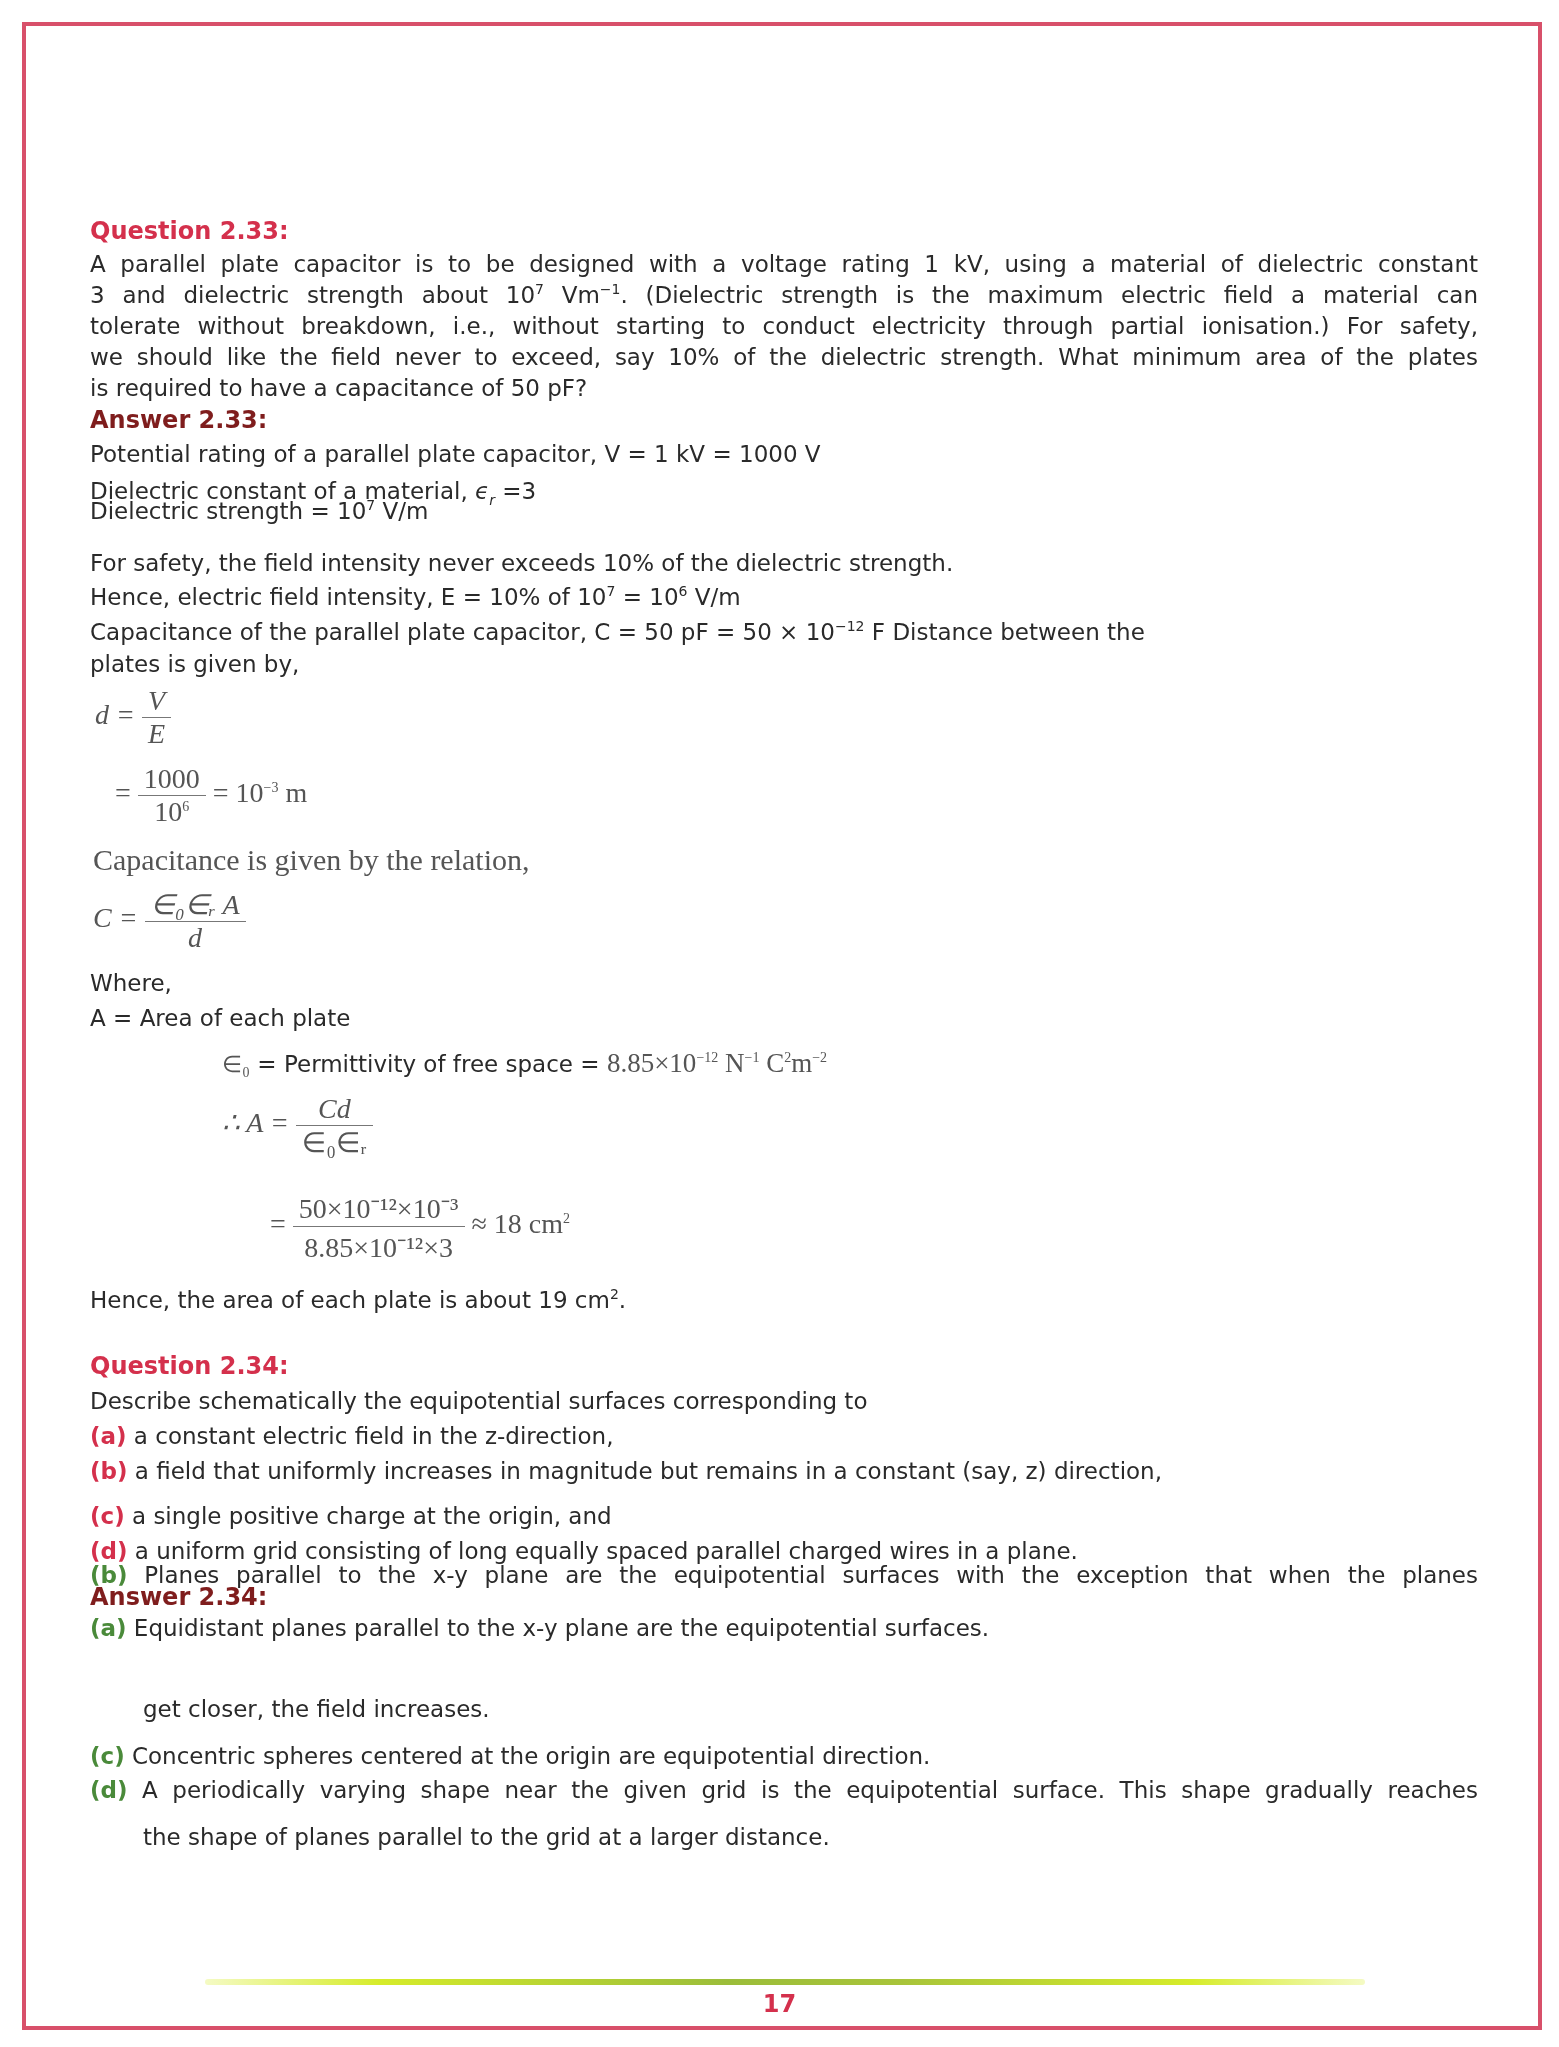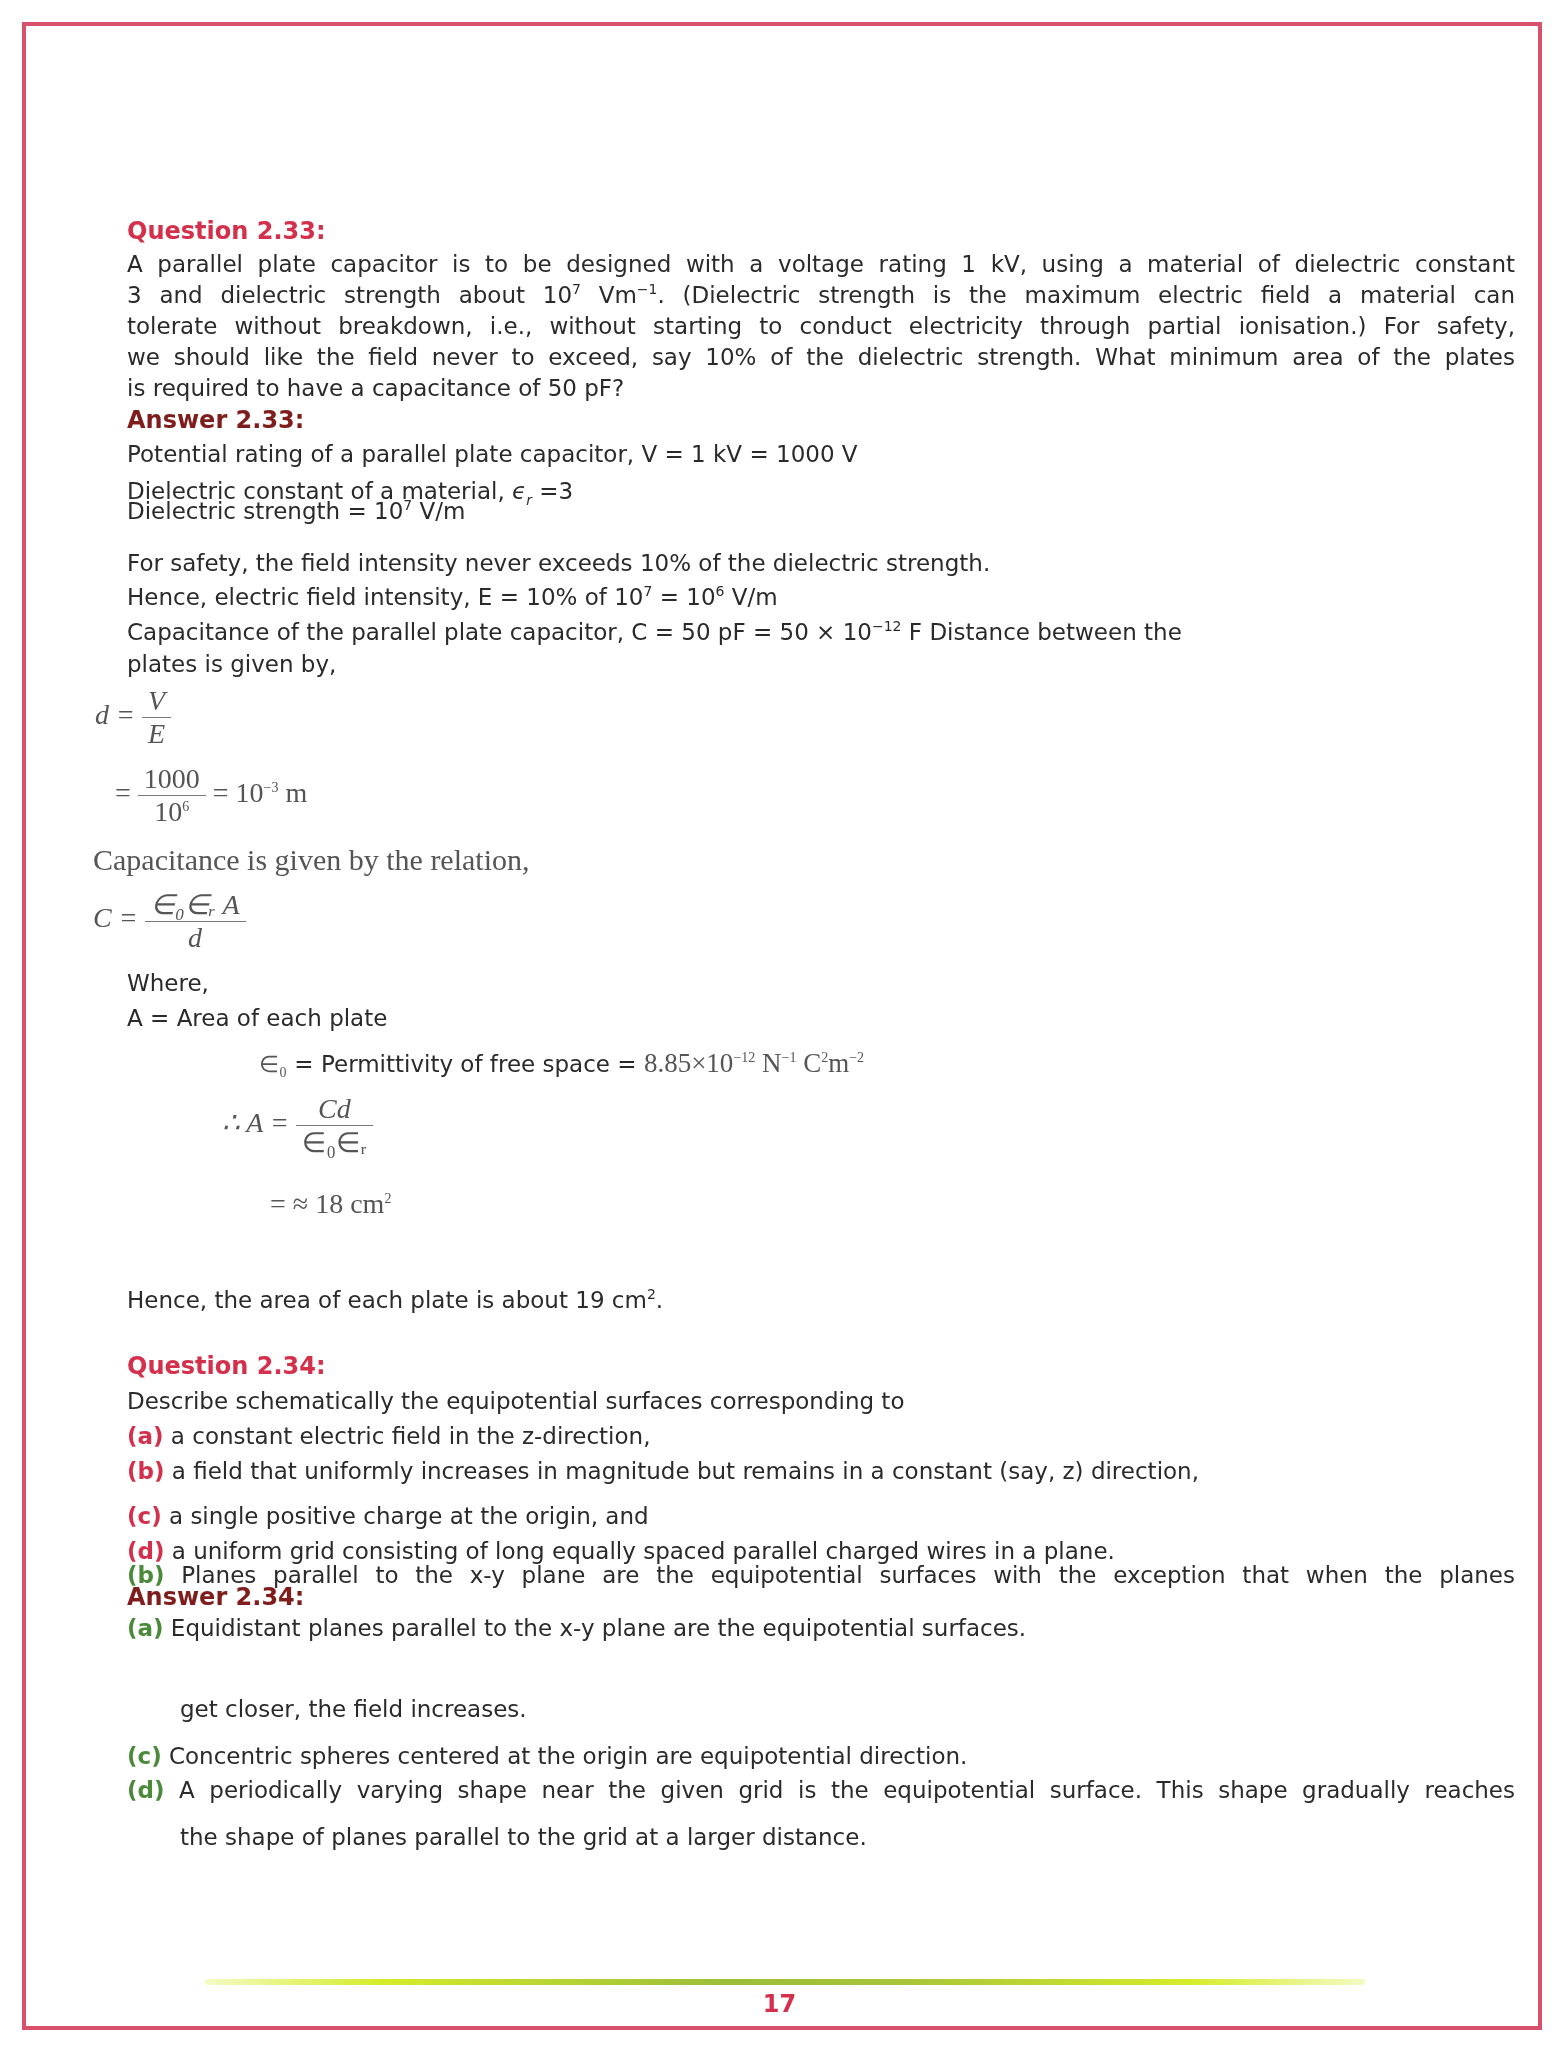--- a/index.html
+++ b/index.html
@@ -1,20 +1,20 @@
 <!DOCTYPE html>
 <html><head>
 <meta charset="utf-8">
 <style>
   html, body { margin:0; padding:0; }
   body { width:1559px; height:2047px; background:#fff; position:relative; overflow:hidden;
          font-family:"DejaVu Sans", sans-serif; color:#2a2a2a; }
   .frame { position:absolute; left:22px; top:22px; width:1512px; height:2000px;
            border:4px solid #d8506a; box-sizing:content-box; }
-  .ln { position:absolute; left:90px; font-size:23px; line-height:30px; white-space:nowrap;margin-left:37px; }
+  .ln { position:absolute; left:90px; font-size:23px; line-height:30px; white-space:nowrap; }
   .justify { width:1388px; text-align:justify; text-align-last:justify; white-space:normal; }
   .qh { color:#d4304c; font-weight:bold; font-size:24px; }
   .ah { color:#7f1d1d; font-weight:bold; font-size:24px; }
   .qlab { color:#d4304c; font-weight:bold; }
   .alab { color:#4a8a3a; font-weight:bold; }
   sup { font-size:14px; vertical-align:super; line-height:0; }
   .math { font-family:"Liberation Serif", serif; color:#555; }
   .frac { display:inline-block; vertical-align:middle; text-align:center; }
   .frac .num { display:block; border-bottom:1.5px solid #777; padding:0 6px; }
   .frac .den { display:block; padding:0 6px; }
@@ -68,20 +68,21 @@
 <div class="ln" style="top:1003px">A = Area of each plate</div>
 <div class="ln" style="left:222px;top:1048px"><span class="math">∈₀</span><span> = Permittivity of free space = </span><span class="math" style="font-size:27px"><span>8.85×10</span><sup>−12</sup><span> N</span><sup>−1</sup><span> C</span><sup>2</sup><span>m</span><sup>−2</sup></span></div>
 
 <div class="mline" style="left:222px;top:1093px">
   <i>∴ A =</i>
   <span class="frac"><i class="num">Cd</i><span class="den">∈₀∈ᵣ</span></span>
 </div>
 
 <div class="mline" style="left:270px;top:1188px">
   <span>=</span>
+  <span class="frac"><span class="num">50×10⁻¹²×10⁻³</span><span class="den">8.85×10⁻¹²×3</span></span>
   <span>≈ 18 cm</span><sup>2</sup>
 </div>
 <div class="ln" style="top:1285px"><span>Hence, the area of each plate is about 19 cm</span><sup>2</sup><span>.</span></div>
 
 <div class="ln qh" style="top:1351px">Question 2.34:</div>
 <div class="ln" style="top:1386px">Describe schematically the equipotential surfaces corresponding to</div>
 <div class="ln" style="top:1421px"><span class="qlab">(a)</span><span> a constant electric field in the z-direction,</span></div>
 <div class="ln" style="top:1456px"><span class="qlab">(b)</span><span> a field that uniformly increases in magnitude but remains in a constant (say, z) direction,</span></div>
 <div class="ln" style="top:1501px"><span class="qlab">(c)</span><span> a single positive charge at the origin, and</span></div>
 <div class="ln" style="top:1536px"><span class="qlab">(d)</span><span> a uniform grid consisting of long equally spaced parallel charged wires in a plane.</span></div>

